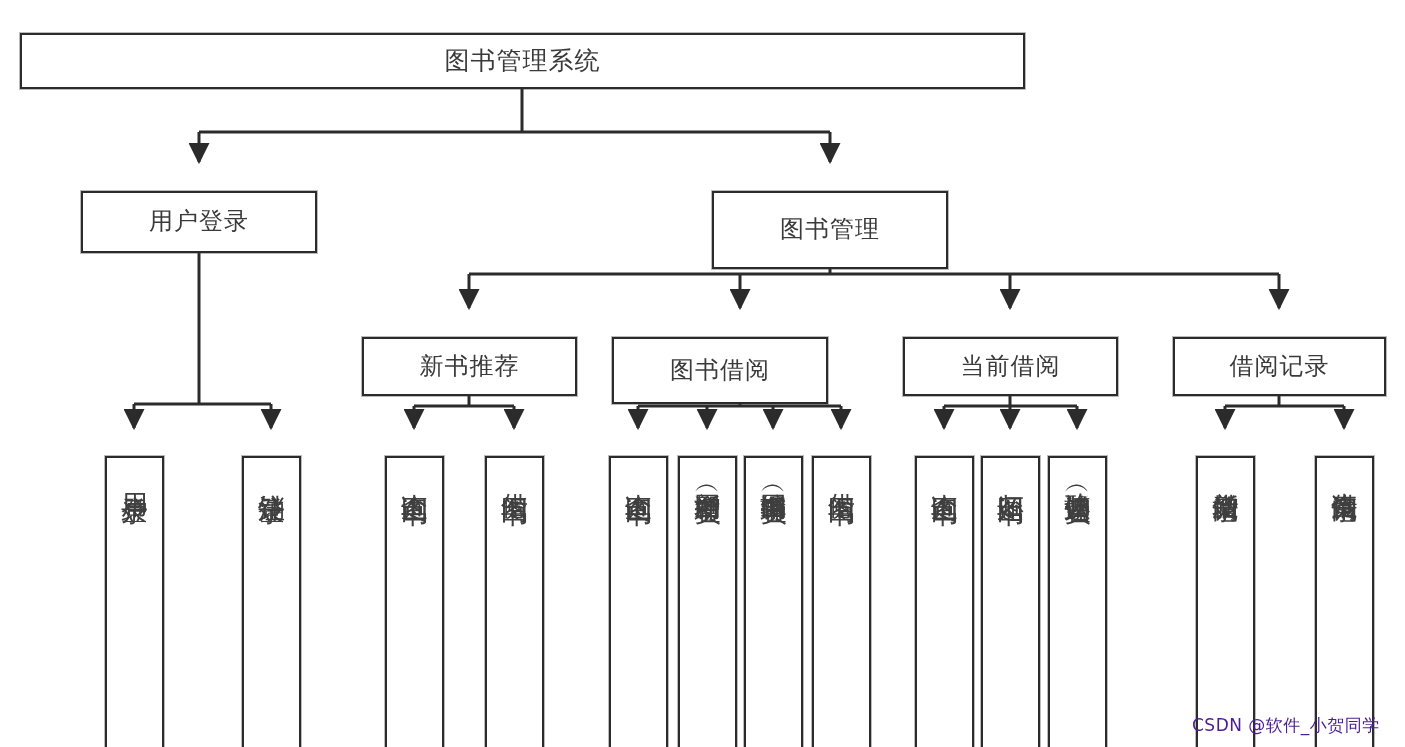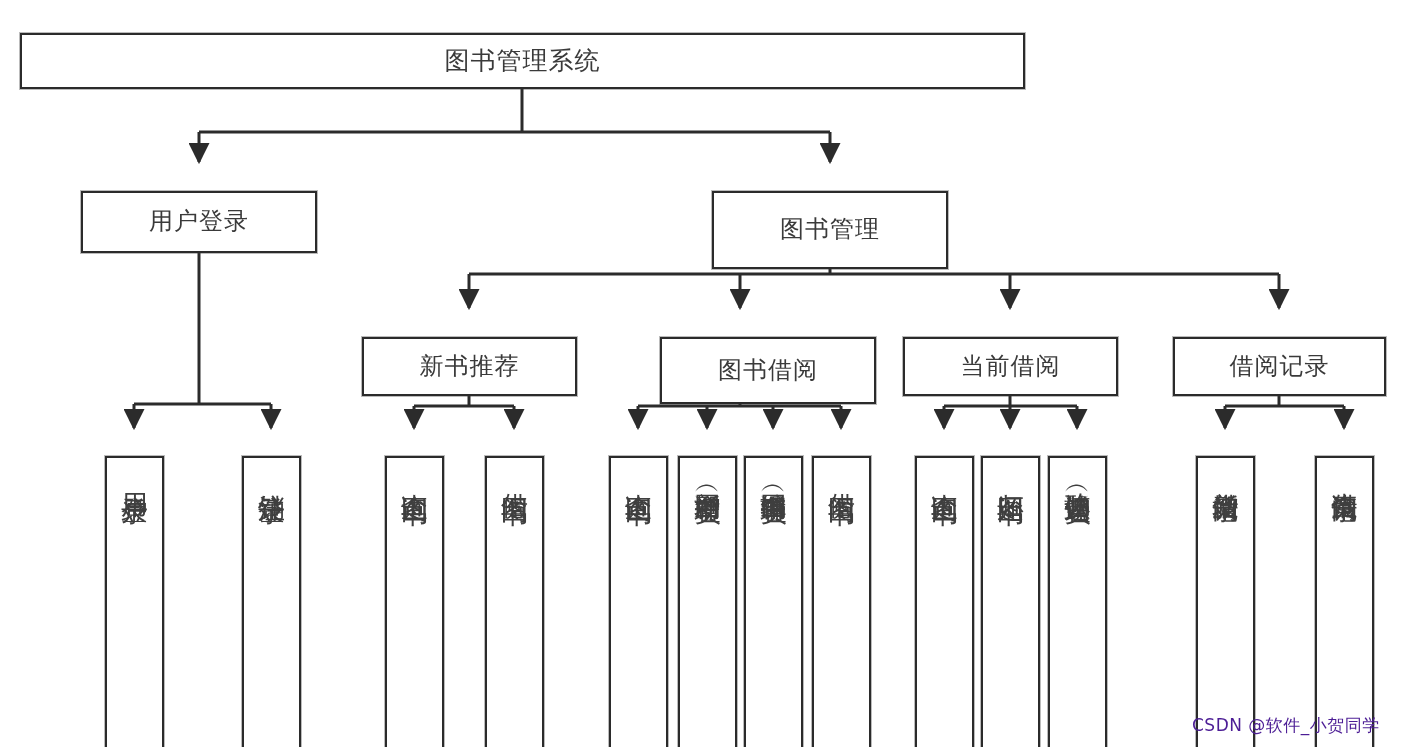--- a/index.html
+++ b/index.html
@@ -143,21 +143,21 @@
   </div>
 
   <div class="node chunky h-node" style="left:712px; top:170px; width:236px; height:78px;">
     <span class="label">图书管理</span>
   </div>
 
   <div class="node chunky h-node" style="left:362px; top:316px; width:215px; height:59px;">
     <span class="label">新书推荐</span>
   </div>
 
-  <div class="node chunky h-node" style="left:660px; top:316px; width:216px; height:67px;">
+  <div class="node chunky h-node" style="left:612px; top:316px; width:216px; height:67px;">
     <span class="label">图书借阅</span>
   </div>
 
   <div class="node chunky h-node" style="left:1173px; top:316px; width:213px; height:59px;">
     <span class="label">借阅记录</span>
   </div>
 
   <div class="node chunky h-node" style="left:903px; top:316px; width:215px; height:59px;">
     <span class="label">当前借阅</span>
   </div>

